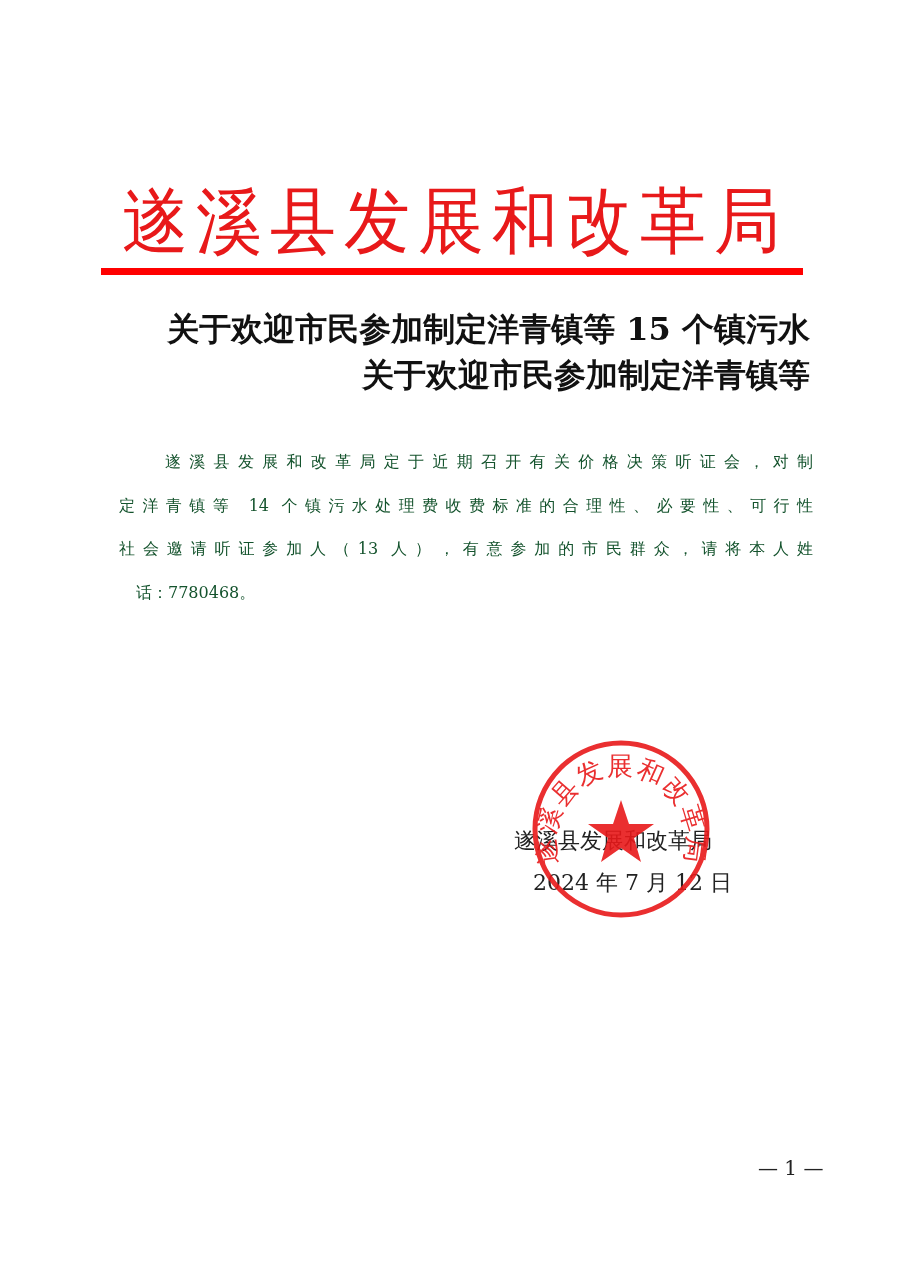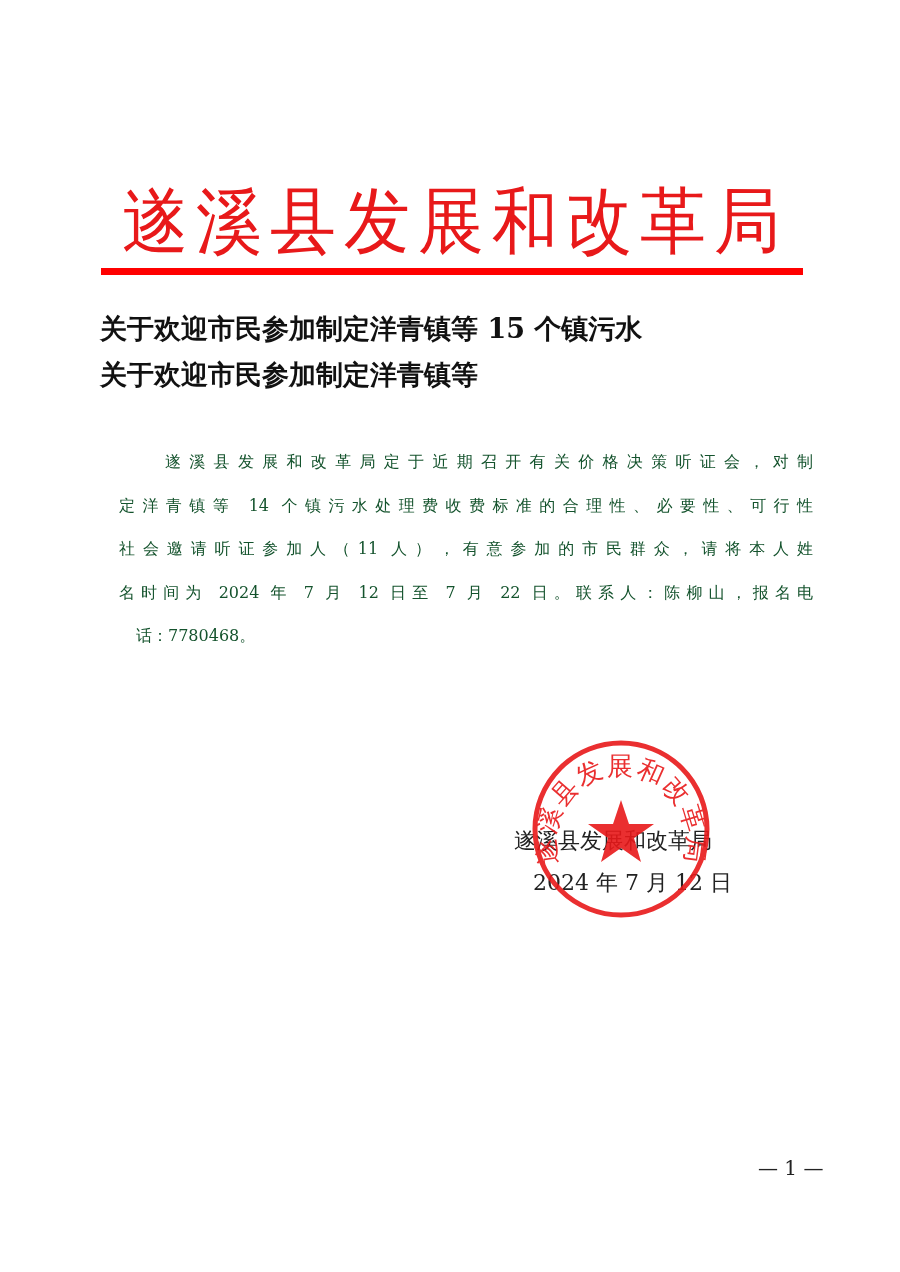--- a/index.html
+++ b/index.html
@@ -9,23 +9,23 @@
     position: absolute; left: 100px; top: 178px; width: 710px; height: 80px;
     text-align: center; color: #e8191a;
     font-family: "DejaVu Serif", "Liberation Serif", serif;
     font-size: 66px; line-height: 80px; letter-spacing: 8px; font-weight: normal;
     transform: scaleY(1.1); transform-origin: center top;
   }
   .rule {
     position: absolute; left: 101px; top: 268px; width: 702px; height: 7px; background: #ff0000;
   }
   .title {
-    position: absolute; left: 100px; width: 710px; text-align: left;
+    position: absolute; left: 100px; width: 710px; text-align: right;
     font-family: "DejaVu Serif", "Liberation Serif", serif; font-weight: bold;
-    font-size: 27px; color: #111; line-height: 50px;
+    font-size: 32px; color: #111; line-height: 50px;
   }
   .title.l1 { top: 304px; }
   .title.l2 { top: 350px; }
   .para {
     position: absolute; left: 119px; top: 440px; width: 694px;
     font-family: "DejaVu Serif", "Liberation Serif", serif;
     font-size: 16px; color: #14532d; line-height: 43.5px;
   }
   .para .line { display: block; white-space: nowrap; text-align: justify; text-align-last: justify; }
   .para .line.first { padding-left: 46px; }
@@ -49,22 +49,21 @@
 
   <div class="masthead">遂溪县发展和改革局</div>
   <div class="rule"></div>
 
   <div class="title l1">关于欢迎市民参加制定洋青镇等 15 个镇污水</div>
   <div class="title l2">关于欢迎市民参加制定洋青镇等</div>
 
   <div class="para">
     <span class="line first">遂溪县发展和改革局定于近期召开有关价格决策听证会，对制</span>
     <span class="line">定洋青镇等 14 个镇污水处理费收费标准的合理性、必要性、可行性</span>
-    <span class="line">社会邀请听证参加人（11 人），有意参加的市民群众，请将本人姓</span>
-    <span class="line">名时间为 2024 年 7 月 12 日至 7 月 22 日。联系人：陈柳山，报名电</span>
+    <span class="line">社会邀请听证参加人（13 人），有意参加的市民群众，请将本人姓</span>
     <span class="line last">话：7780468。</span>
   </div>
 
   <div class="sig org">遂溪县发展和改革局</div>
   <div class="sig date">2024 年 7 月 12 日</div>
 
   <svg class="seal" viewBox="0 0 182 182">
     <defs>
       <path id="sealArc" d="M 30 128 A 66 66 0 1 1 152 128"></path>
     </defs>

